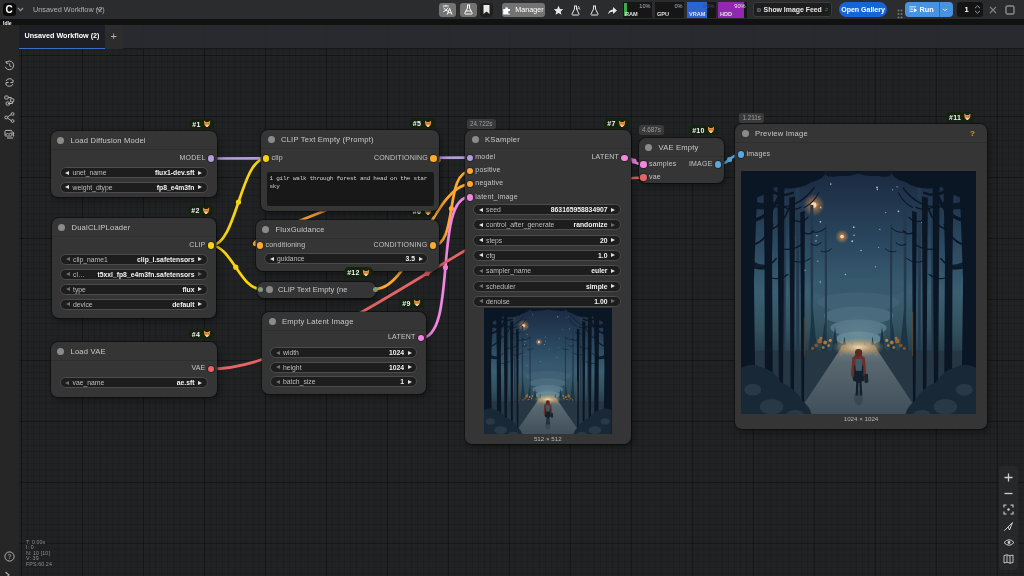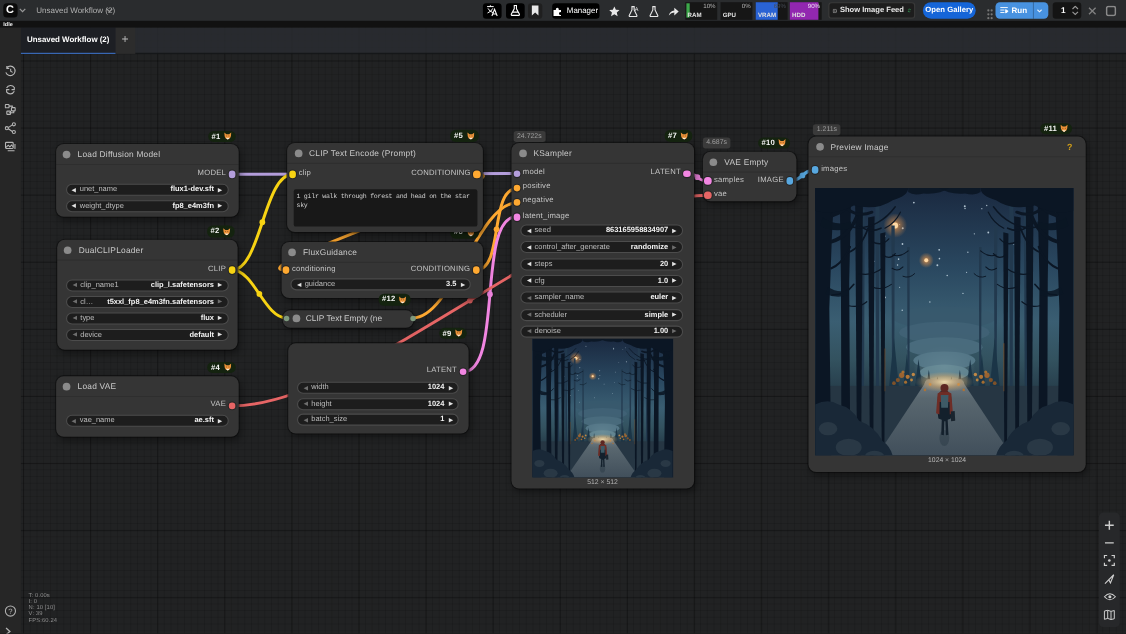--- a/index.html
+++ b/index.html
@@ -37,21 +37,21 @@
 .cap{position:absolute;width:100%;text-align:center;font-size:6.2px;color:#b5b5b5}
 .bdg{position:absolute;transform:translateX(-100%);height:10.5px;background:#14230f;border-radius:5px;display:flex;align-items:center;padding:0 3.5px;z-index:3}
 .bdg span{font-size:7px;font-weight:bold;color:#f5f5f5;margin-right:3px;letter-spacing:.2px}
 .fox{width:7.5px;height:7.5px}
 .bdg.low{z-index:1}
 .tmg{position:absolute;height:10px;background:#3a3a3a;border-radius:2.5px;font-size:6.3px;color:#9d9d9d;line-height:10px;padding:0 3.5px;z-index:3}
 .topbar{position:absolute;left:0;top:0;width:1024px;height:19px;background:#2a2c2e;z-index:10}
 .logo{position:absolute;left:2.5px;top:3px;width:13px;height:13px;background:#0a0a0a;border-radius:3.5px;color:#fff;font-weight:bold;font-size:10px;text-align:center;line-height:13px}
 .tbtxt{position:absolute;top:5px;font-size:7.3px;color:#b2b2b2}
 .tbtn{position:absolute;top:2.5px;height:14px;border-radius:3px;display:flex;align-items:center;justify-content:center;background:#1f1f1f}
-.tbtn.blue{background:#000000}
+.tbtn.blue{background:#737373}
 .mgr{color:#fff;font-size:7.2px;margin-left:3px}
 .tico{position:absolute;top:4px;width:12px;height:12px;display:flex;align-items:center;justify-content:center}
 .meter{position:absolute;top:1.5px;width:29px;height:16px;background:#161616}
 .mbar{position:absolute;left:1px;top:1.5px;width:3px;height:13px}
 .mfill{position:absolute;left:0;top:0;height:16px}
 .mpct{position:absolute;right:1.5px;top:1px;font-size:5.6px;color:#b5b5b5}
 .mlab{position:absolute;left:2px;bottom:0.5px;font-size:5.6px;color:#e0e0e0;font-weight:bold}
 .sif{position:absolute;left:753px;top:2px;width:79px;height:15px;background:#1d1d1d;border:1px solid #3a3a3a;border-radius:3px;display:flex;align-items:center;padding:0 3px;gap:3px}
 .sif span{font-size:6.9px;color:#e8e8e8;font-weight:bold;white-space:nowrap}
 .ogal{position:absolute;left:839px;top:2px;width:48px;height:15px;background:#1565d8;border-radius:7.5px;color:#fff;font-size:7px;font-weight:bold;text-align:center;line-height:15px}
@@ -148,21 +148,21 @@
         <i class="ar ar2 "></i>
       </div>
       <div class="wg" style="left:8.5px;top:80.5px;width:147.5px">
         <i class="ar al dim"></i>
         <span class="wl">device</span>
         <span class="wv">default</span>
         <i class="ar ar2 "></i>
       </div>
     </div>
     <div class="node" style="left:261px;top:129.5px;width:178px;height:81px">
-      <div class="nh"><span class="ndot"></span><span class="ntt">CLIP Text Encode (Prompt)</span></div>
+      <div class="nh"><span class="ndot"></span><span class="ntt">CLIP Text Empty (Prompt)</span></div>
       <span class="pd" style="left:1.8px;top:25.8px;background:#f7d313"></span>
       <span class="pl" style="left:10.5px;top:24.0px">clip</span>
       <span class="pd" style="left:169.3px;top:25.8px;background:#ffa931"></span>
       <span class="pl plr" style="right:11.0px;top:24.0px">CONDITIONING</span>
       <div class="ta" style="left:5.5px;top:42.5px;width:167px;height:33.5px">1 gilr walk through forest and head on the star<br>sky</div>
     </div>
     <div class="node" style="left:255.5px;top:219.5px;width:183px;height:51.5px">
       <div class="nh"><span class="ndot"></span><span class="ntt">FluxGuidance</span></div>
       <span class="pd" style="left:1.3px;top:22.8px;background:#ffa931"></span>
       <span class="pl" style="left:10.0px;top:21.0px">conditioning</span>
@@ -175,20 +175,21 @@
         <i class="ar ar2 "></i>
       </div>
     </div>
     <div class="node coll" style="left:257px;top:282px;width:119px;height:15.5px">
       <span class="cdot" style="left:1.4px;top:5.3px"></span>
       <span class="ndot" style="position:absolute;left:9px;top:4.3px;margin:0"></span>
       <span class="ctt">CLIP Text Empty (ne</span>
       <span class="cdot" style="left:116px;top:5.3px"></span>
     </div>
     <div class="node" style="left:262px;top:312px;width:164px;height:82px">
+      <div class="nh"><span class="ndot"></span><span class="ntt">Empty Latent Image</span></div>
       <span class="pd" style="left:155.8px;top:22.8px;background:#f286e2"></span>
       <span class="pl plr" style="right:10.5px;top:21.0px">LATENT</span>
       <div class="wg" style="left:8px;top:35px;width:147px">
         <i class="ar al dim"></i>
         <span class="wl">width</span>
         <span class="wv">1024</span>
         <i class="ar ar2 "></i>
       </div>
       <div class="wg" style="left:8px;top:49.6px;width:147px">
         <i class="ar al dim"></i>

